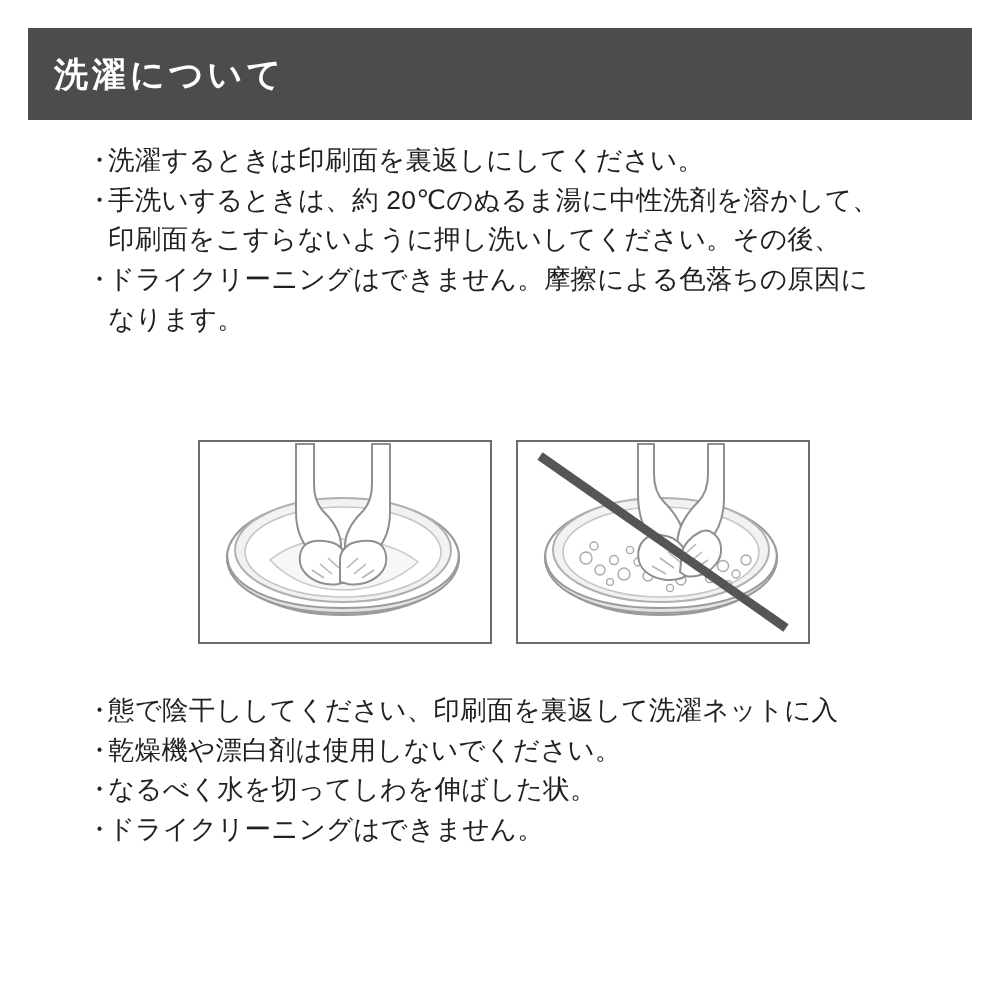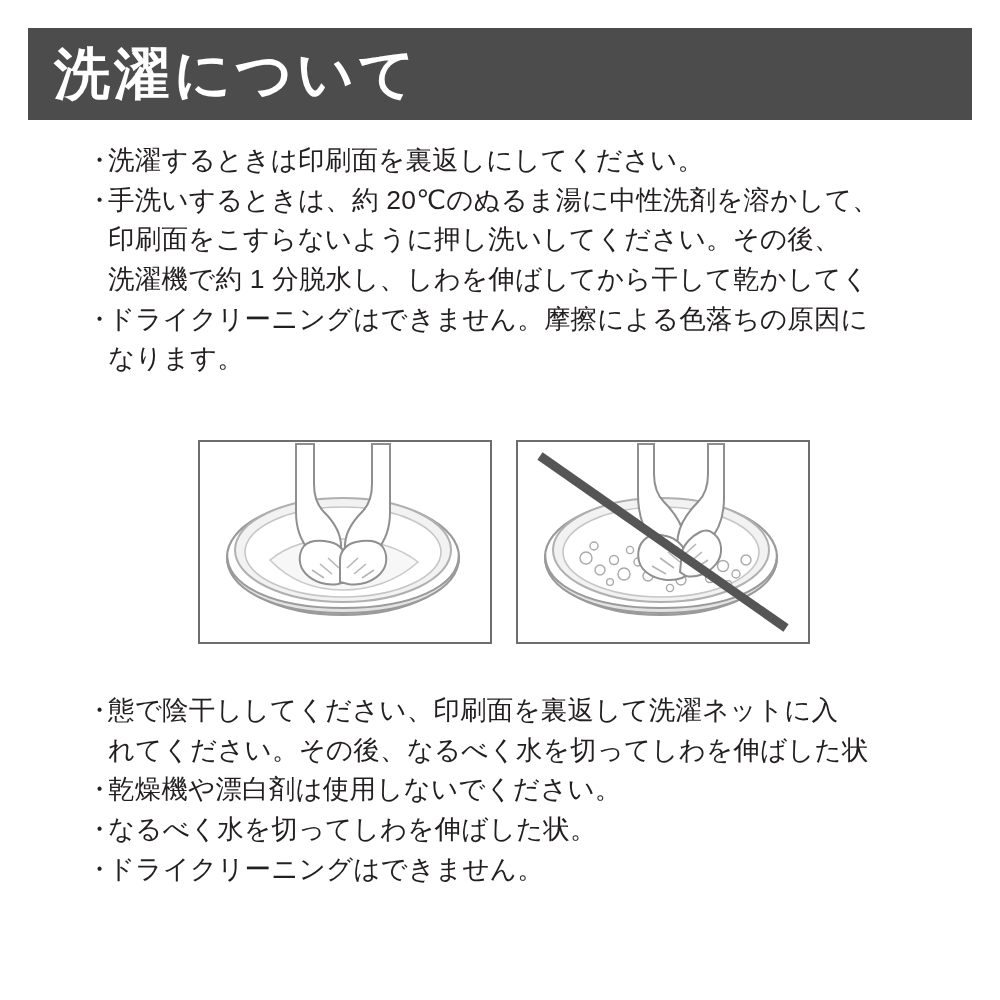--- a/index.html
+++ b/index.html
@@ -27,21 +27,21 @@
     left: 28px;
     top: 28px;
     width: 944px;
     height: 92px;
     background: #4c4c4c;
     display: flex;
     align-items: center;
   }
   .header-title {
     color: #ffffff;
-    font-size: 56px;
+    font-size: 34px;
     font-weight: bold;
     letter-spacing: 4px;
     padding-left: 26px;
     line-height: 1;
   }
   
   .block {
     position: absolute;
     left: 86px;
     width: 840px;
@@ -100,24 +100,20 @@
       <span class="bullet-text">洗濯するときは印刷面を裏返しにしてください。</span>
     </div>
 
     <div class="bullet-line">
       <span class="bullet-mark">・</span>
       <span class="bullet-text">手洗いするときは、約 20℃のぬるま湯に中性洗剤を溶かして、</span>
     </div>
     <div class="bullet-line">
       <span class="bullet-mark"></span>
       <span class="bullet-text">印刷面をこすらないように押し洗いしてください。その後、</span>
-    </div>
-    <div class="bullet-line">
-      <span class="bullet-mark"></span>
-      <span class="bullet-text">洗濯機で約 1 分脱水し、しわを伸ばしてから干して乾かしてく</span>
     </div>
 
     <div class="bullet-line">
       <span class="bullet-mark">・</span>
       <span class="bullet-text">ドライクリーニングはできません。摩擦による色落ちの原因に</span>
     </div>
     <div class="bullet-line">
       <span class="bullet-mark"></span>
       <span class="bullet-text">なります。</span>
     </div>
@@ -194,24 +190,20 @@
       </svg>
     </div>
   </div>
 
   <div class="block block-bottom">
 
     <div class="bullet-line">
       <span class="bullet-mark">・</span>
       <span class="bullet-text">態で陰干ししてください、印刷面を裏返して洗濯ネットに入</span>
     </div>
-    <div class="bullet-line">
-      <span class="bullet-mark"></span>
-      <span class="bullet-text">れてください。その後、なるべく水を切ってしわを伸ばした状</span>
-    </div>
 
     <div class="bullet-line">
       <span class="bullet-mark">・</span>
       <span class="bullet-text">乾燥機や漂白剤は使用しないでください。</span>
     </div>
 
     <div class="bullet-line">
       <span class="bullet-mark">・</span>
       <span class="bullet-text">なるべく水を切ってしわを伸ばした状。</span>
     </div>

